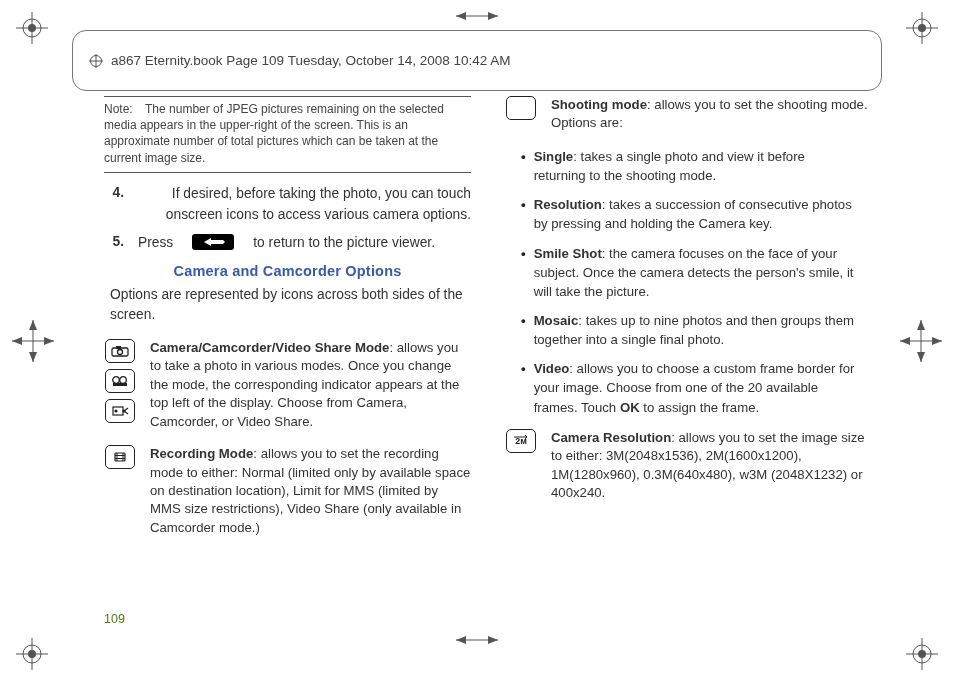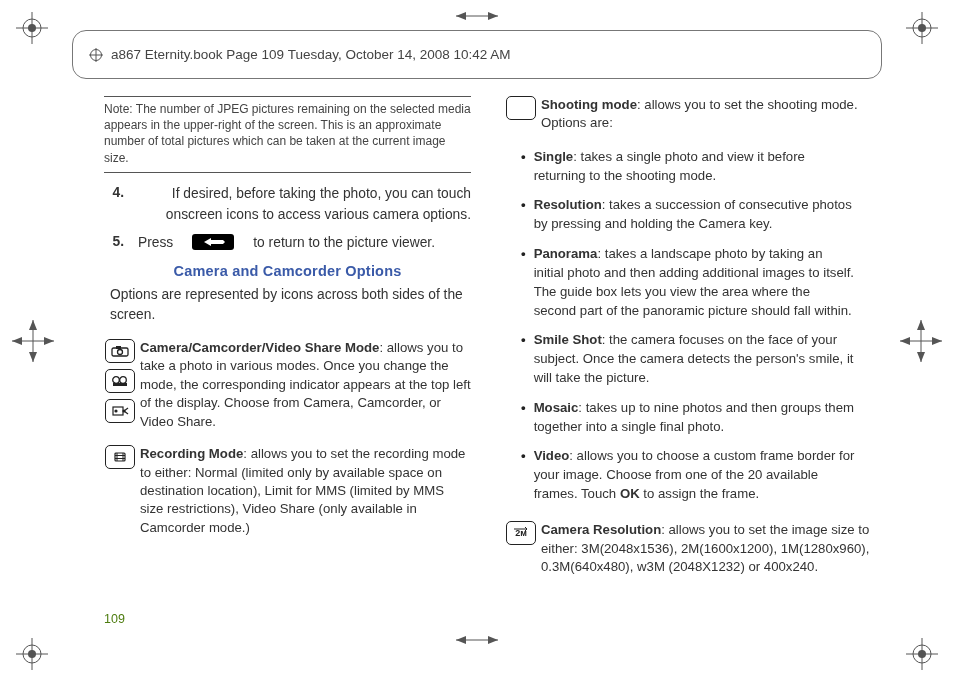--- a/index.html
+++ b/index.html
@@ -29,21 +29,21 @@
   .reg-t  { top: 6px; left: 50%; transform: translateX(-50%); }
   .reg-b  { bottom: 6px; left: 50%; transform: translateX(-50%); }
 
   .header-bar {
     position: absolute;
     top: 30px;
     left: 72px;
     right: 72px;
     border: 1px solid #777;
     border-radius: 14px;
-    padding: 16px 16px;
+    padding: 22px 16px;
     font-size: 13.5px;
     color: #444;
     display: flex;
     align-items: center;
   }
   .header-bar .target {
     width: 14px; height: 14px; margin-right: 8px;
     display:inline-block;
   }
 
@@ -66,21 +66,21 @@
   .note {
     border-top: 1px solid #555;
     border-bottom: 1px solid #555;
     padding: 4px 0 6px 0;
     font-size: 12px;
     line-height: 1.35;
     color: #444;
     margin-bottom: 10px;
   }
   .note .label { font-weight: normal; }
-  .note .body { display:inline; }
+  .note .body { display:inline;margin-left:9px; }
 
   ol.steps {
     list-style: none;
     margin: 0 0 8px 0;
     padding: 0;
   }
   ol.steps > li {
     display: flex;
     gap: 14px;
     margin-bottom: 6px;
@@ -101,21 +101,21 @@
     font-size: 14.5px;
     margin: 4px 0 4px 0;
     font-family: Arial, Helvetica, sans-serif;
     letter-spacing: .2px;
     text-align: center;
   }
   .section-intro { margin: 0 0 14px 6px; }
 
   .feat {
     display: flex;
-    gap: 4px;
+    gap: 14px;
     margin-bottom: 14px;
   }
   .feat .icons {
     flex: none;
     width: 32px;
     display: flex;
     flex-direction: column;
     gap: 6px;
     align-items: center;
   }
@@ -336,34 +336,31 @@
     </div>
 
     <ul class="opts">
       <li>
           <span><span class="lead">Single</span><span>: takes a single photo and view it before returning to the shooting mode.</span></span>
         </li>
       <li>
           <span><span class="lead">Resolution</span><span>: takes a succession of consecutive photos by pressing and holding the Camera key.</span></span>
         </li>
       <li>
-          <span><span class="lead">Panorama</span><span>: takes a landscape photo by taking an initial photo and then adding additional images to itself. The guide box lets you view the area where the second part of the panoramic picture should fall within.</span></span>
-        </li>
-      <li>
           <span><span class="lead">Smile Shot</span><span>: the camera focuses on the face of your subject. Once the camera detects the person's smile, it will take the picture.</span></span>
         </li>
       <li>
           <span><span class="lead">Mosaic</span><span>: takes up to nine photos and then groups them together into a single final photo.</span></span>
         </li>
       <li>
           <span><span class="lead">Video</span><span>: allows you to choose a custom frame border for your image. Choose from one of the 20 available frames. Touch </span><span class="lead">OK</span><span> to assign the frame.</span></span>
         </li>
     </ul>
 
-    <div class="feat" style="margin-top:18px;">
+    <div class="feat" style="margin-top:12px;">
       <div class="icons">
         <span class="icon-box">
           <svg width="20" height="14">
               <text x="10" y="10" text-anchor="middle" font-size="9" font-weight="bold" font-family="Arial" fill="#222">2ᴍ</text>
               <path d="M3 2 L16 2 M16 2 L14 4 M16 2 L14 0" stroke="#222" stroke-width="1" fill="none" transform="translate(0,1)"></path>
             </svg>
         </span>
       </div>
       <div class="text">
         <span class="lead">Camera Resolution</span><span>: allows you to set the image size to either: 3M(2048x1536), 2M(1600x1200), 1M(1280x960), 0.3M(640x480), w3M (2048X1232) or 400x240.</span>

